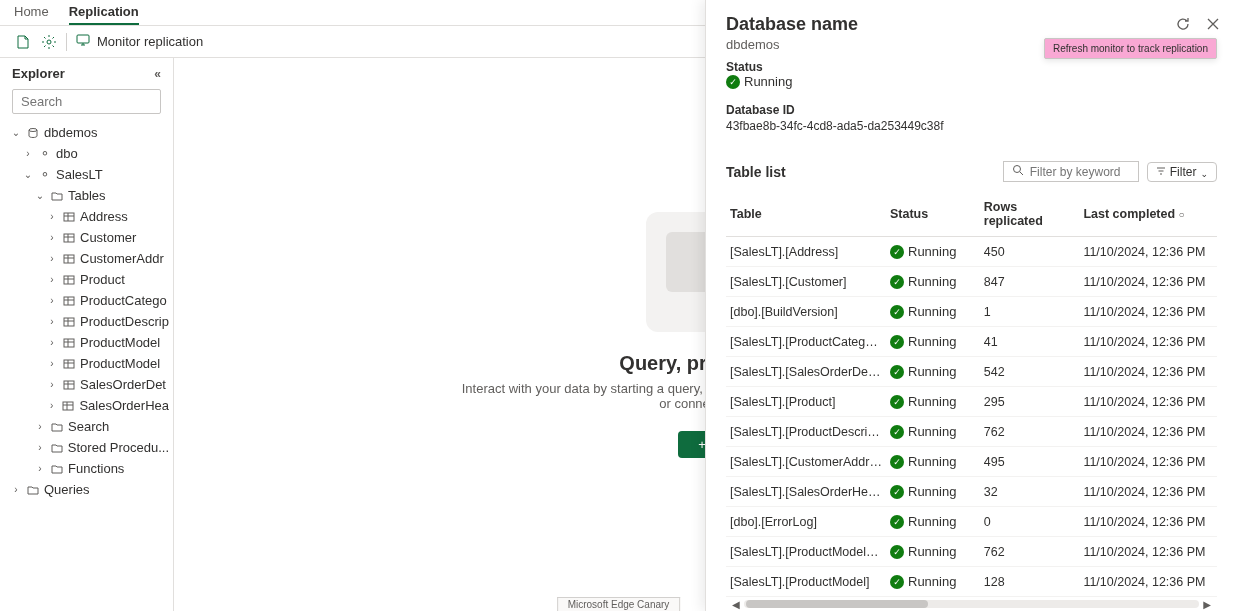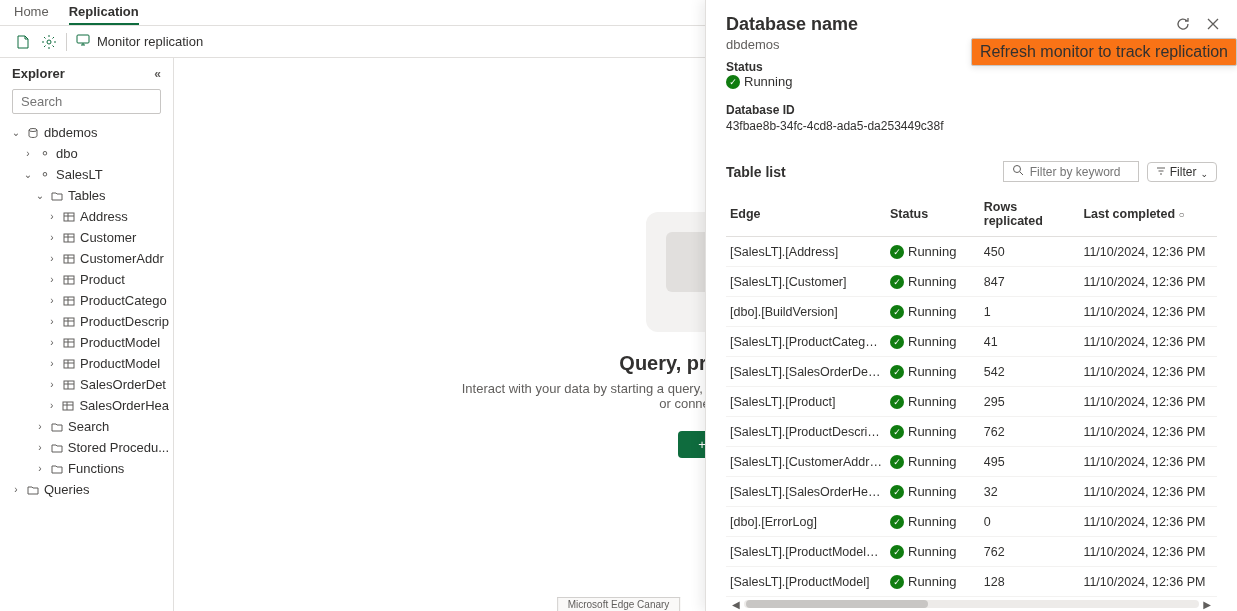--- a/index.html
+++ b/index.html
@@ -219,26 +219,26 @@
       align-items: center;
     }
     .right-action-btn {
       width: 20px; height: 20px;
       display: flex; align-items: center; justify-content: center;
       color: #605e5c;
       cursor: pointer;
     }
     .tooltip {
       position: absolute;
-      right: 0;
+      right: 20px;
       top: 38px;
-      background: #f97316;
+      background: #f9a8d4;
       border: 1px solid #c8c6c4;
       padding: 4px 8px;
-      font-size: 16px;
+      font-size: 10px;
       color: #323130;
       white-space: nowrap;
       box-shadow: 0 2px 6px rgba(0,0,0,.1);
       border-radius: 2px;
     }
     .status-row {
       margin-top: 8px; font-size: 12px;
     }
     .status-label { font-weight: 600; font-size: 12px; }
     .status-badge {
@@ -648,21 +648,21 @@
           <span>Filter</span>
           <span style="font-size:9px;">⌄</span>
         </div>
       </div>
     </div>
 
     <div class="scroll-wrap">
       <table class="data-table">
         <thead>
           <tr>
-            <th class="col-name">Edge</th>
+            <th class="col-name">Table</th>
             <th class="col-status">Status</th>
             <th class="col-rows">Rows replicated</th>
             <th class="col-last">
               <span>Last completed</span>
               <span style="font-size:10px;color:#605e5c;">○</span>
             </th>
           </tr>
         </thead>
         <tbody id="table-rows">
             <tr>

